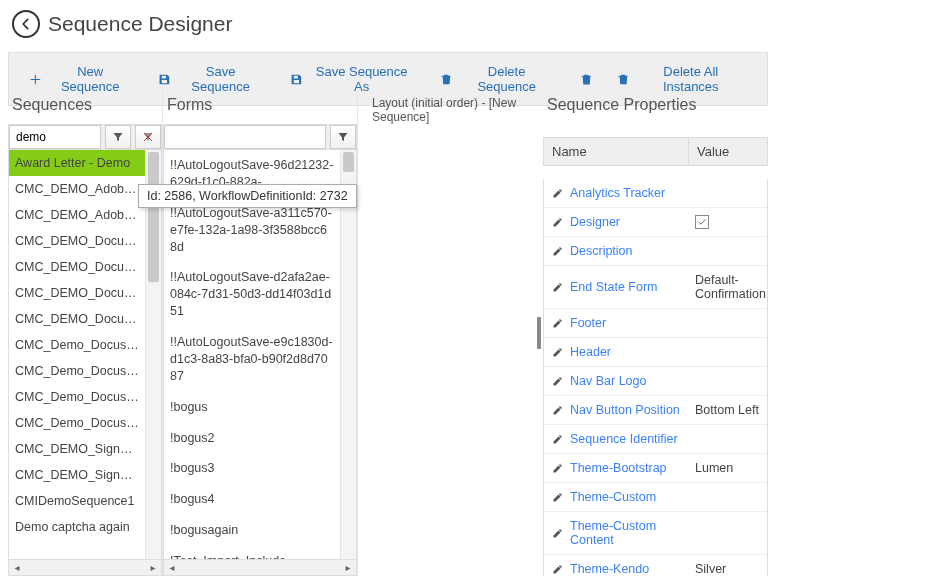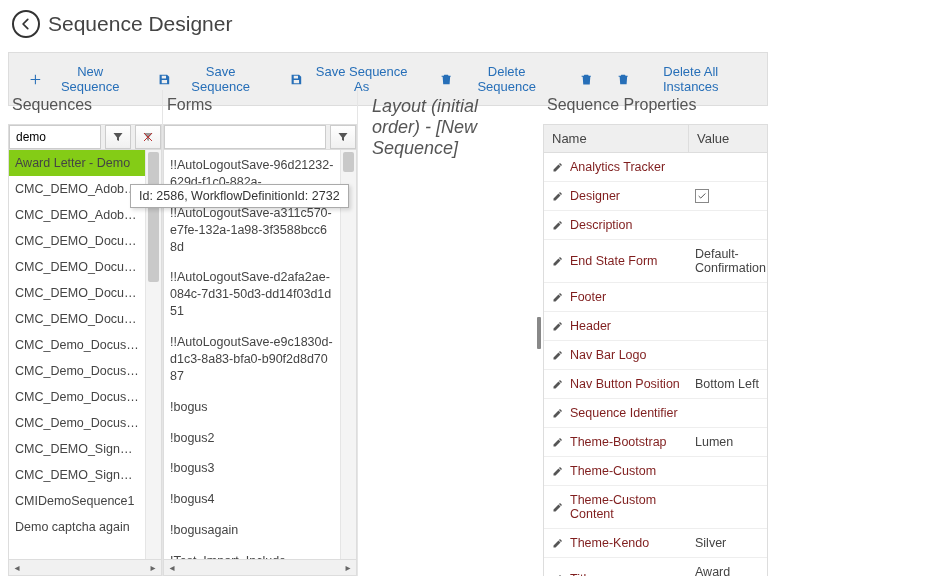--- a/index.html
+++ b/index.html
@@ -25,35 +25,35 @@
   .vscroll{width:16px;background:#f4f4f4;border-left:1px solid #e5e5e5;position:relative;}
   .vscroll .thumb{position:absolute;left:2px;right:2px;background:#c9c9c9;border-radius:2px;}
   .list{flex:1;overflow:hidden;}
   .list-item{padding:6px 6px;font-size:12.5px;color:#444;white-space:nowrap;overflow:hidden;text-overflow:ellipsis;cursor:default;}
   .list-item.sel{background:#84cc16;}
   .forms .list-item{white-space:normal;line-height:1.35;padding:7px 6px;word-break:break-all;}
   .hscroll{height:16px;background:#f1f1f1;border:1px solid #ddd;border-top:none;display:flex;align-items:center;}
   .hscroll .arrow{width:16px;height:100%;display:flex;align-items:center;justify-content:center;color:#666;font-size:10px;cursor:pointer;}
   .hscroll .track{flex:1;height:100%;}
   .layout-col{flex:1;padding:0 10px;}
-  .layout-title{font-size:18px;color:#555;padding:6px 4px 10px 4px;font-style:italic;}
+  .layout-title{font-size:12px;color:#555;padding:6px 4px 10px 4px;}
   .splitter{width:8px;display:flex;align-items:center;justify-content:center;}
   .grip{width:4px;height:32px;background:#888;border-radius:1px;}
-  .props-col{width:225px;}
+  .props-col{width:225px;gap:13px;}
   .prop-head{display:flex;background:#efefef;border:1px solid #ddd;}
   .prop-head div{padding:6px 8px;font-size:13px;color:#444;}
   .ph-name{flex:1;border-right:1px solid #ddd;}
   .ph-val{width:78px;}
   .prop-body{border:1px solid #ddd;border-top:none;}
   .prop-row{display:flex;border-bottom:1px solid #eee;}
   .prop-row:last-child{border-bottom:none;}
-  .pr-name{flex:1;padding:7px 8px;font-size:12.5px;color:#7f1d1d;display:flex;align-items:center;gap:6px;}
+  .pr-name{flex:1;padding:7px 8px;font-size:12.5px;color:#3b82f6;display:flex;align-items:center;gap:6px;}
   .pr-name svg{width:12px;height:12px;fill:#555;flex-shrink:0;}
   .pr-val{width:78px;padding:7px 6px;font-size:12.5px;color:#444;display:flex;align-items:center;}
-  .tooltip{position:absolute;left:130px;top:184px;background:#fff;border:1px solid #aaa;padding:4px 8px;font-size:12.5px;color:#333;box-shadow:2px 2px 4px rgba(0,0,0,0.15);white-space:nowrap;z-index:50;}
+  .tooltip{position:absolute;left:138px;top:184px;background:#fff;border:1px solid #aaa;padding:4px 8px;font-size:12.5px;color:#333;box-shadow:2px 2px 4px rgba(0,0,0,0.15);white-space:nowrap;z-index:50;}
   .cb{width:14px;height:14px;border:1px solid #888;display:inline-flex;align-items:center;justify-content:center;}
   .cb svg{width:10px;height:10px;stroke:#333;stroke-width:2;fill:none;}
 </style>
 </head>
 <body>
 <div class="page">
 
 <div class="header">
   <div class="back-circle">
     <svg viewBox="0 0 24 24">

